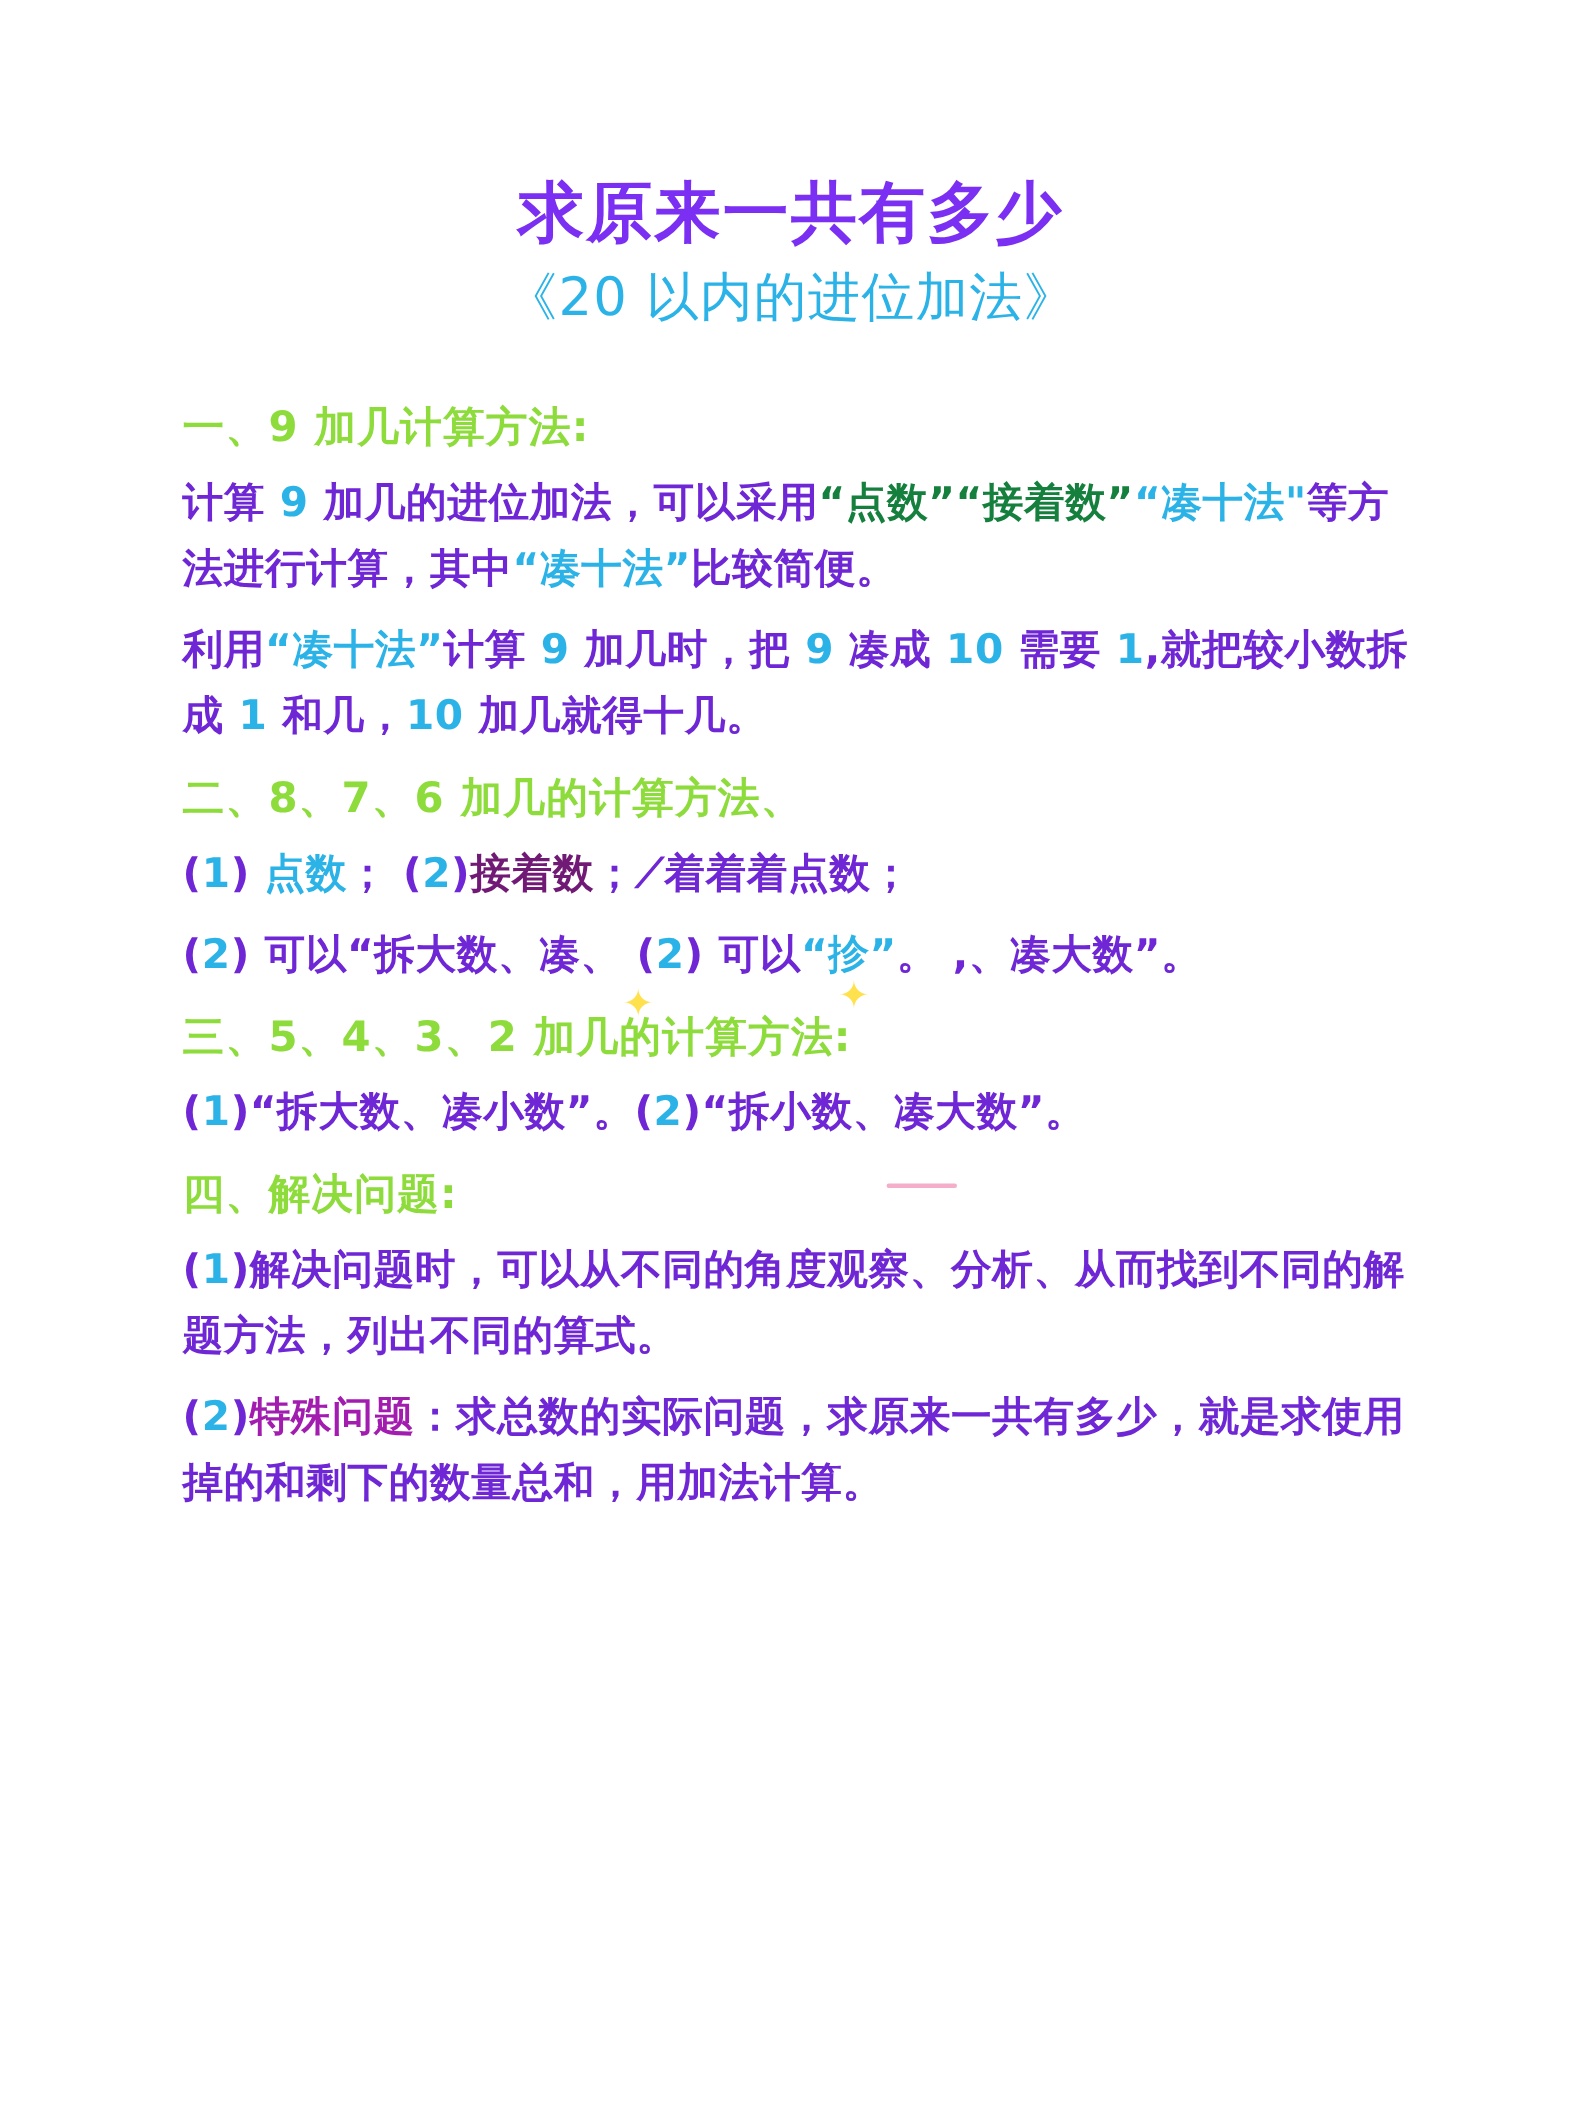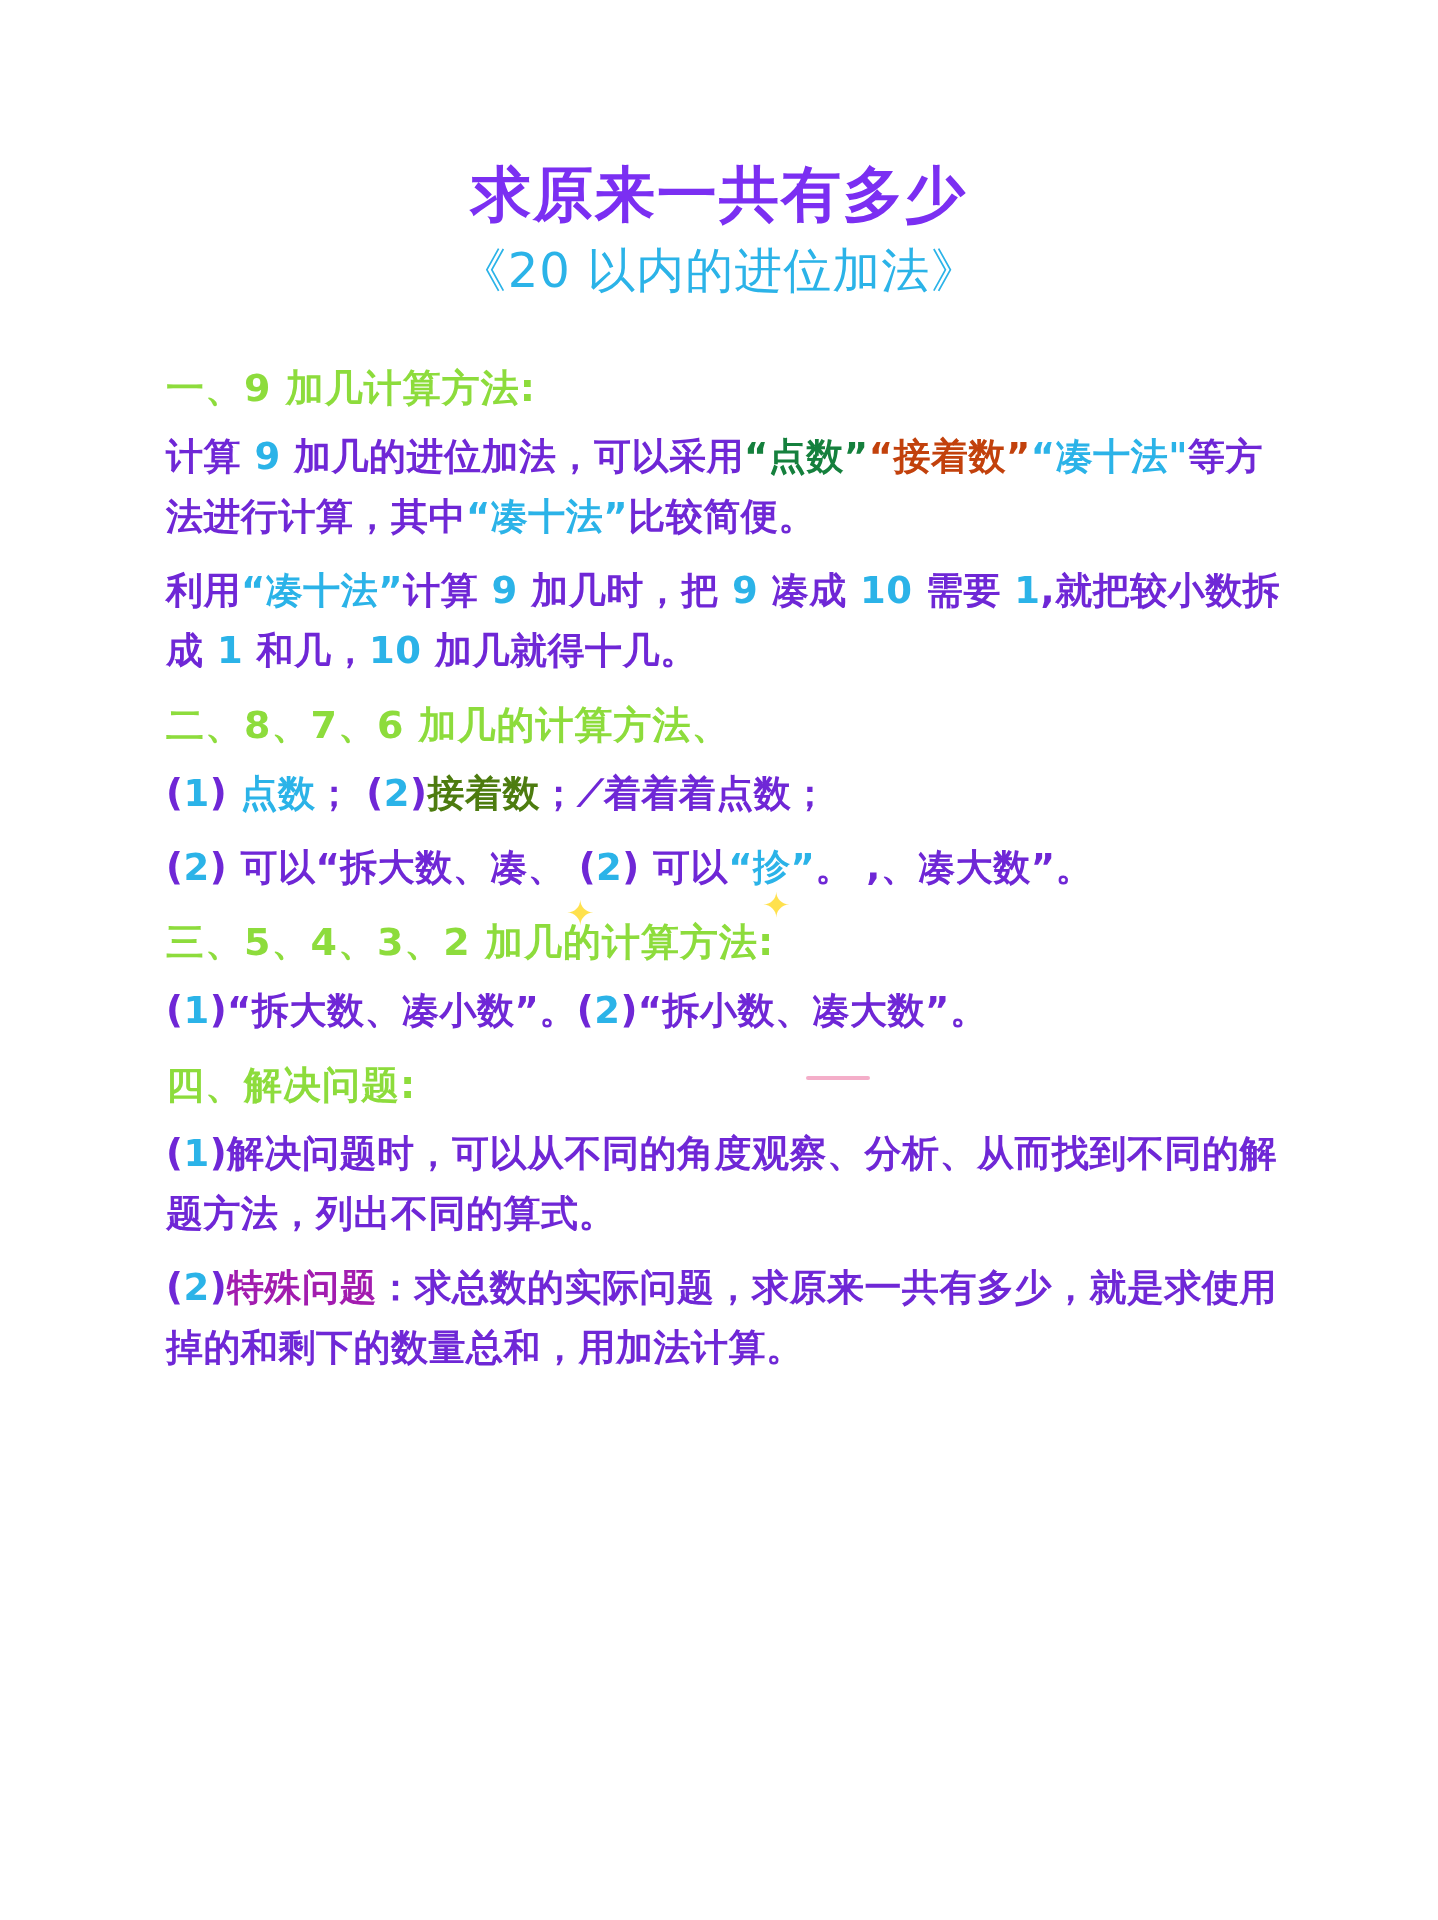--- a/index.html
+++ b/index.html
@@ -88,29 +88,29 @@
 
 <div class="page">
 
   <h1 class="title-main">求原来一共有多少</h1>
   <h2 class="title-sub">《20 以内的进位加法》</h2>
 
   <div class="sect">
     <div class="section-head">
       <span class="num" style="color: rgb(141, 220, 60);">一、</span><span class="txt-teal" style="color: rgb(141, 220, 60);"><span style="color:#8ddc3c">9</span> 加几计算方法:</span>
     </div>
-    <p class="body">计算 <span style="color:#2bb3e8">9</span> 加几的进位加法，可以采用<span style="color:#15803d">“点数”</span><span style="color:#c2410c">“接着数”</span><span style="color:#2bb3e8">“凑十法"</span>等方法进行计算，其中<span style="color:#2bb3e8">“凑十法”</span>比较简便。</p>
+    <p class="body">计算 <span style="color:#2bb3e8">9</span> 加几的进位加法，可以采用<span style="color:#15803d">“点数”</span><span style="color:#15803d">“接着数”</span><span style="color:#2bb3e8">“凑十法"</span>等方法进行计算，其中<span style="color:#2bb3e8">“凑十法”</span>比较简便。</p>
     <p class="body">利用<span style="color:#2bb3e8">“凑十法”</span>计算 <span style="color:#2bb3e8">9</span> 加几时，把 <span style="color:#2bb3e8">9</span> 凑成 <span style="color:#2bb3e8">10</span> 需要 <span style="color:#2bb3e8">1</span>,就把较小数拆成 <span style="color:#2bb3e8">1</span> 和几，<span style="color:#2bb3e8">10</span> 加几就得十几。</p>
   </div>
 
   <div class="sect">
     <div class="section-head">
       <span class="num" style="color: rgb(141, 220, 60);">二、</span><span class="txt-teal" style="color: rgb(141, 220, 60);"><span style="color:#8ddc3c">8</span>、<span style="color:#8ddc3c">7</span>、<span style="color:#8ddc3c">6</span> 加几的计算方法、</span>
     </div>
-    <p class="body">(<span style="color:#2bb3e8">1</span>) <span style="color:#2bb3e8">点数</span>；  (<span style="color:#2bb3e8">2</span>)<span style="color:#4d7c0f">接着数</span>；⟋着着着点数；</p>
+    <p class="body">(<span style="color:#2bb3e8">1</span>) <span style="color:#2bb3e8">点数</span>；  (<span style="color:#2bb3e8">2</span>)<span style="color:#701a75">接着数</span>；⟋着着着点数；</p>
     <p class="body">(<span style="color:#2bb3e8">2</span>) 可以“拆大数、凑、    (<span style="color:#2bb3e8">2</span>)  可以<span style="color:#2bb3e8">“抮”</span>。  ,、凑大数”。</p>
   </div>
 
   <div class="sect">
     <div class="section-head">
       <span class="num" style="color: rgb(141, 220, 60);">三、</span><span class="txt-teal" style="color: rgb(141, 220, 60);"><span style="color:#8ddc3c">5</span>、<span style="color:#8ddc3c">4</span>、<span style="color:#8ddc3c">3</span>、<span style="color:#8ddc3c">2</span> 加几的计算方法:</span>
     </div>
     <p class="body">(<span style="color:#2bb3e8">1</span>)“拆大数、凑小数”。(<span style="color:#2bb3e8">2</span>)“拆小数、凑大数”。</p>
   </div>
 

